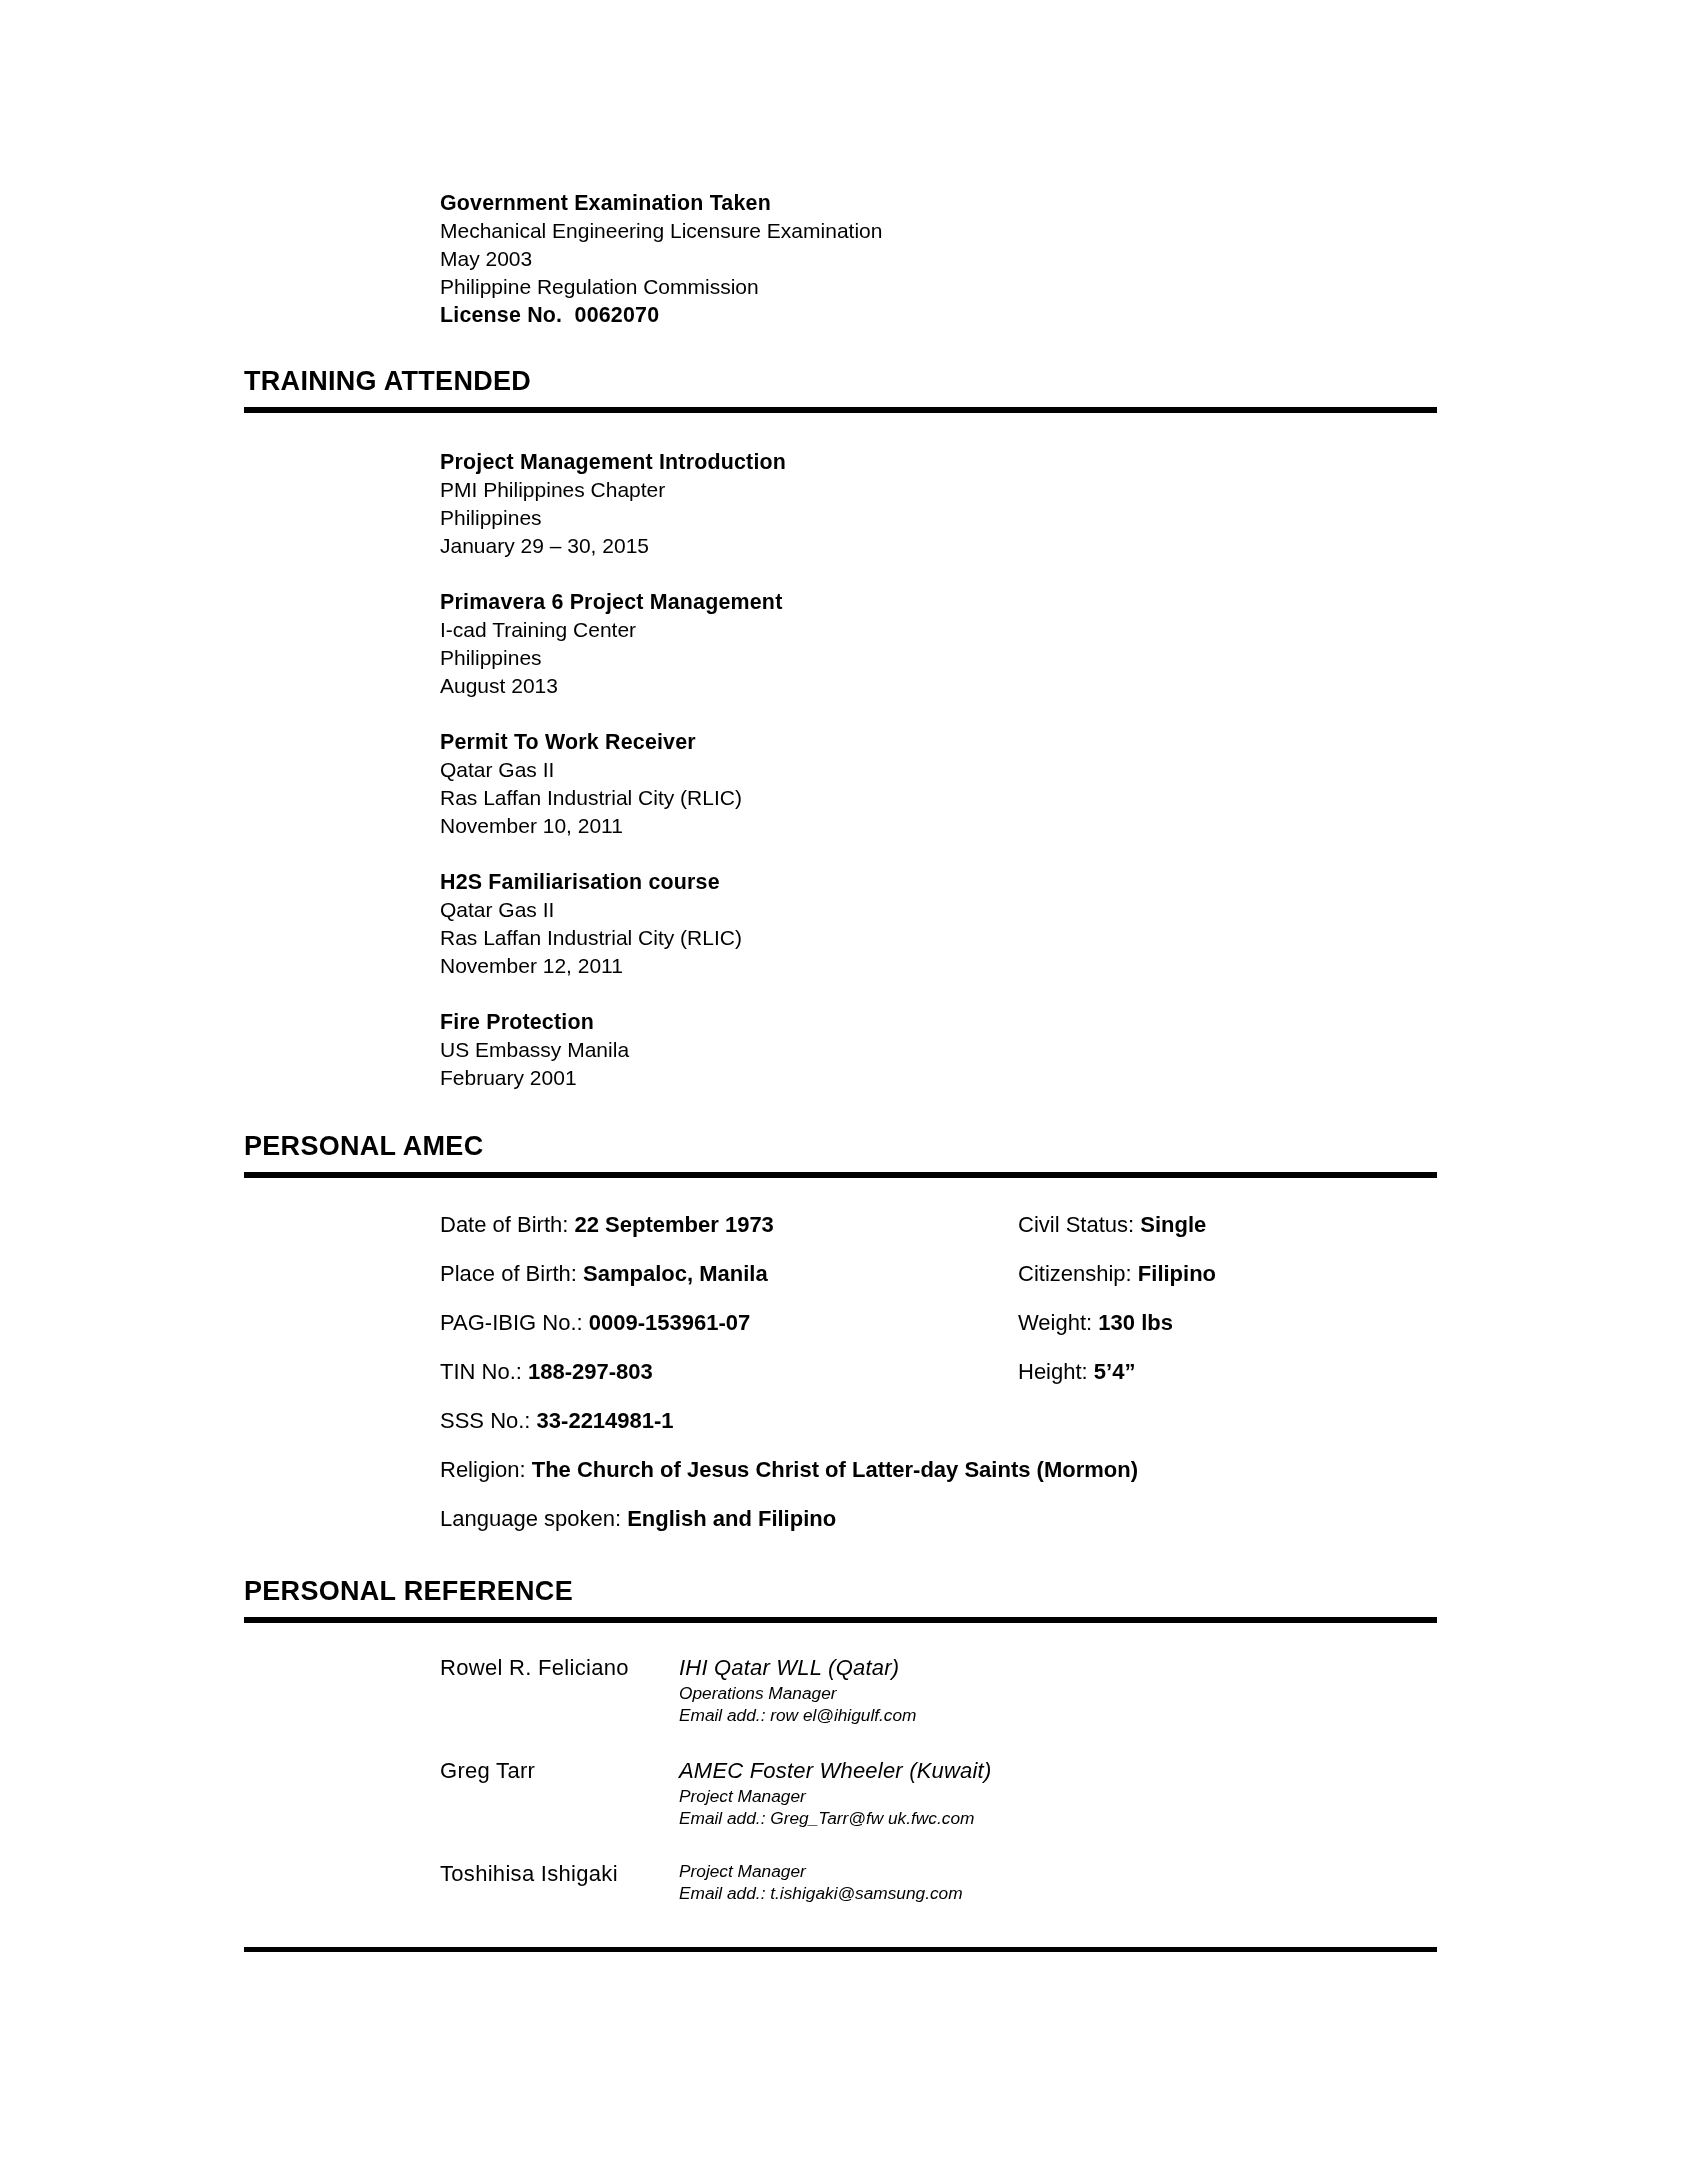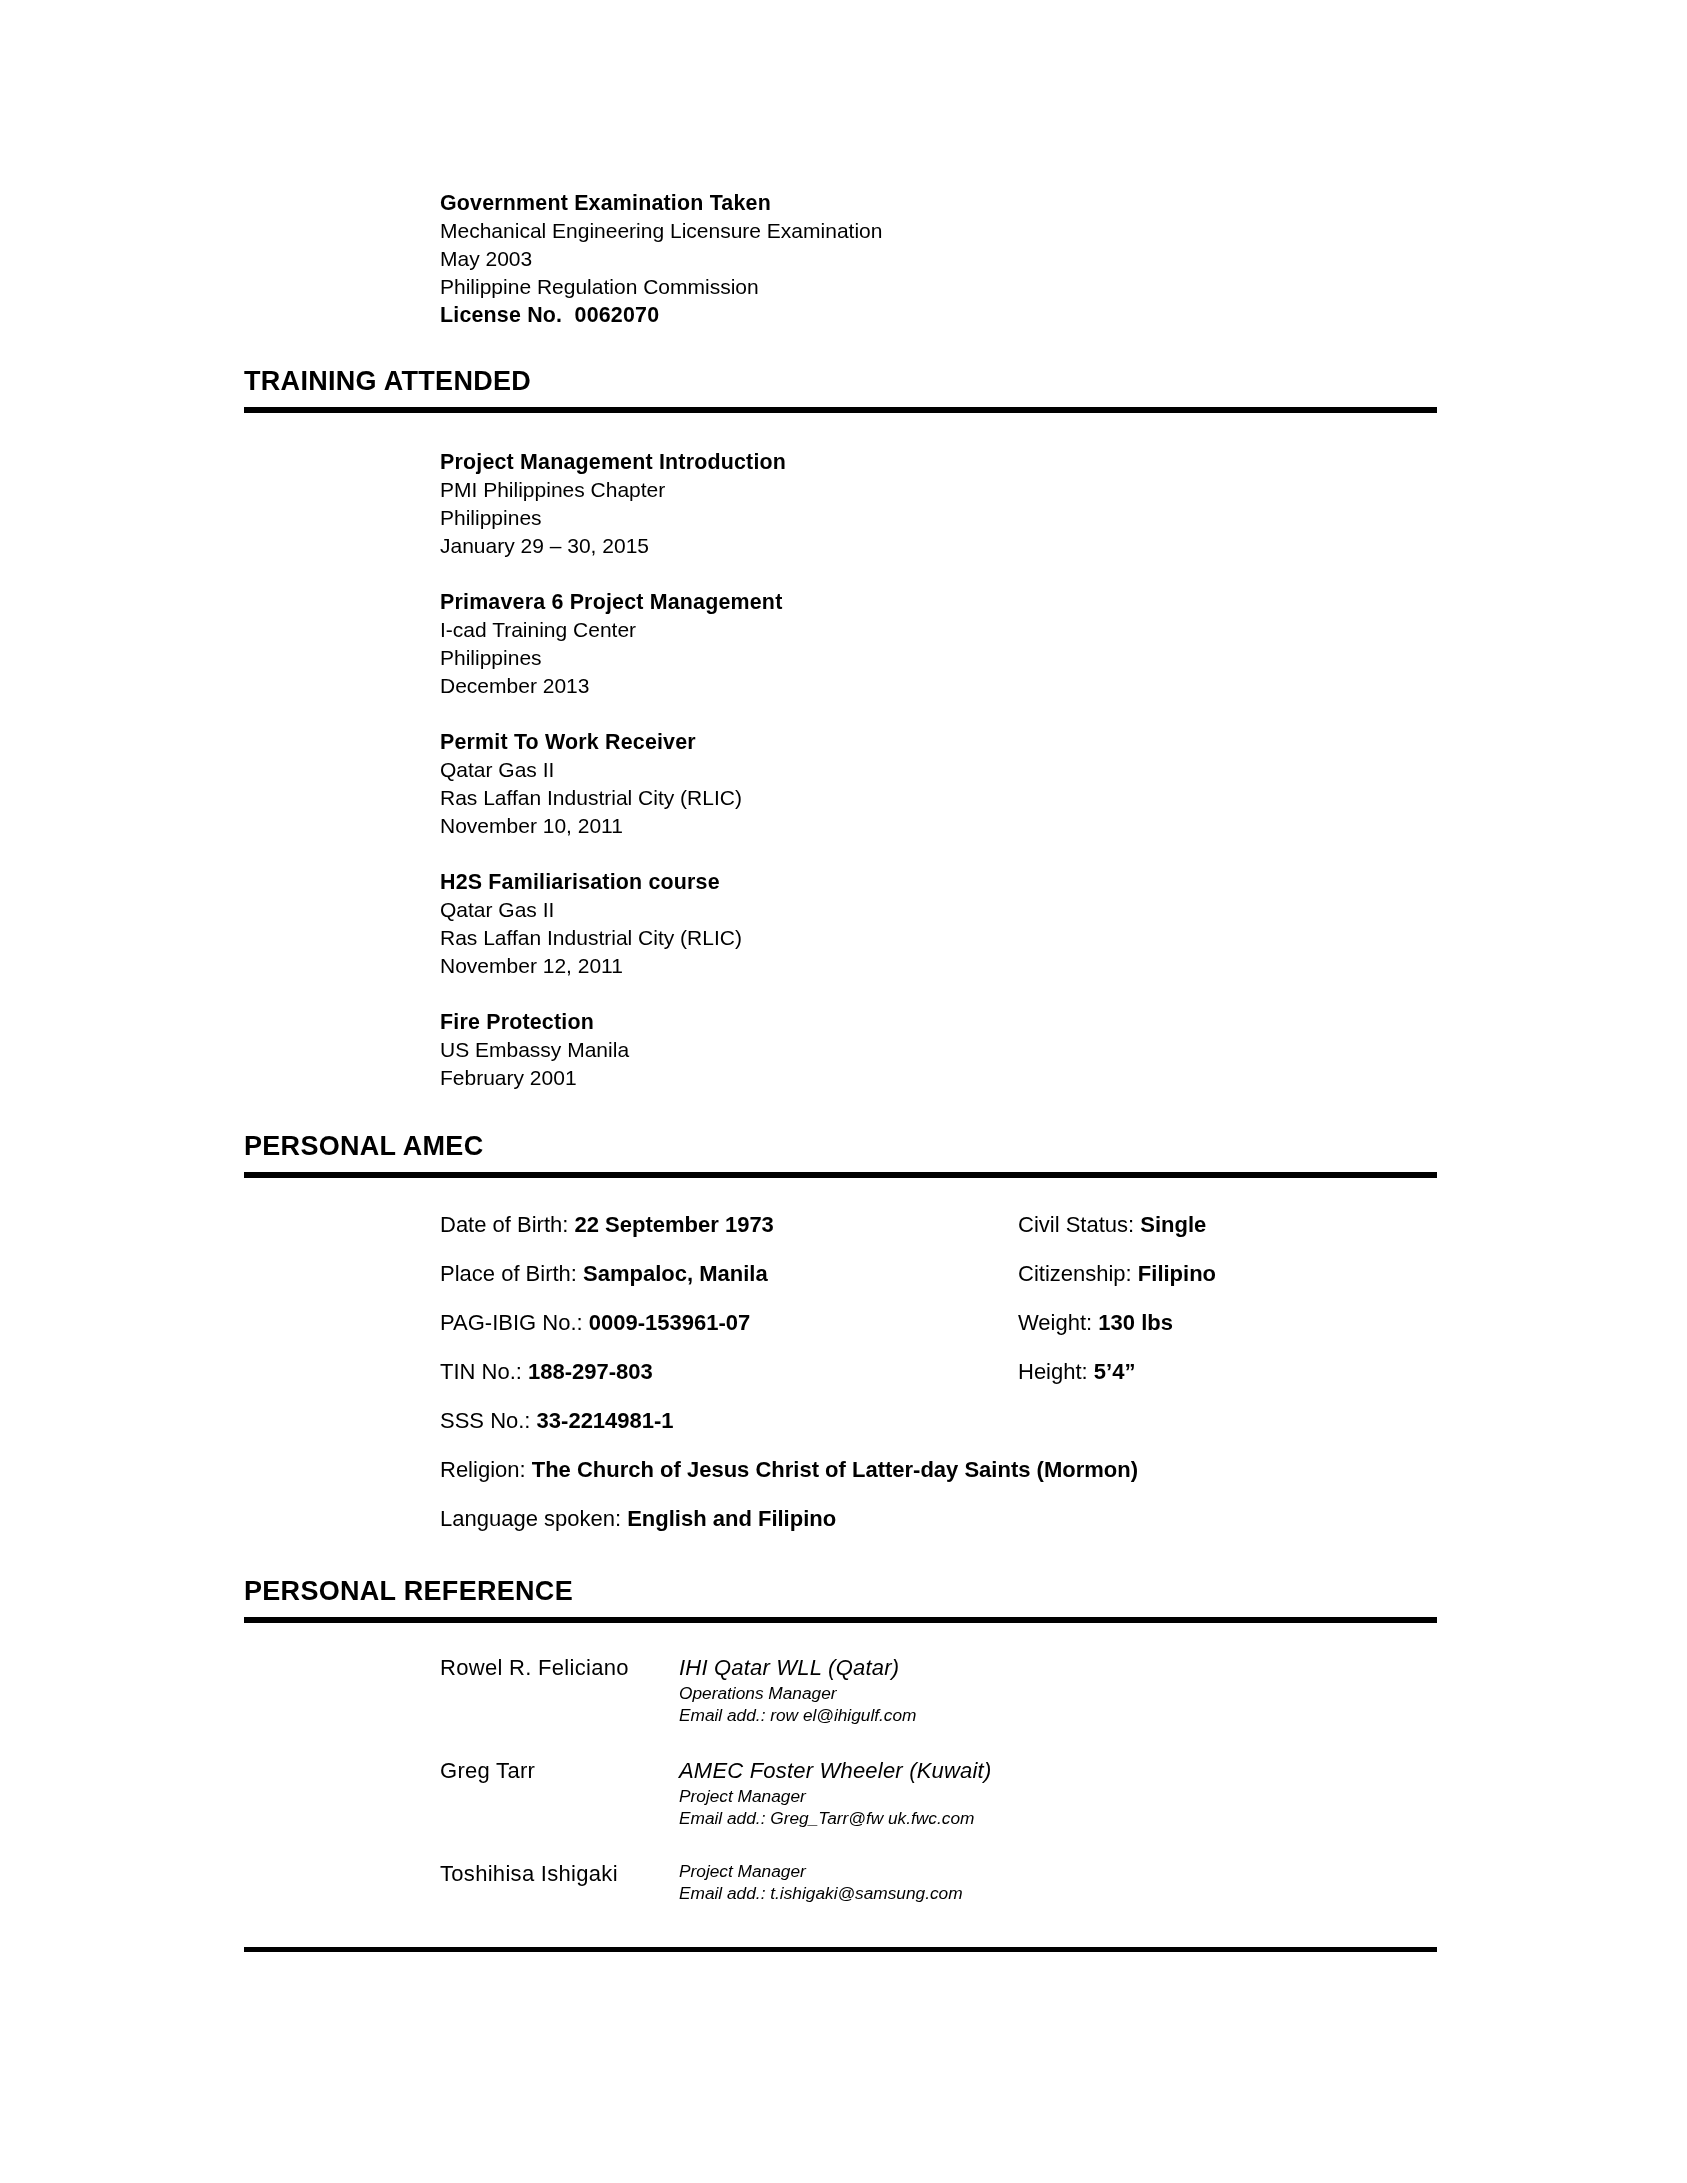--- a/index.html
+++ b/index.html
@@ -147,21 +147,21 @@
         <div class="line bold">Project Management Introduction</div>
         <div class="line">PMI Philippines Chapter</div>
         <div class="line">Philippines</div>
         <div class="line">January 29 – 30, 2015</div>
       </div>
 
       <div class="indent block">
         <div class="line bold">Primavera 6 Project Management</div>
         <div class="line">I-cad Training Center</div>
         <div class="line">Philippines</div>
-        <div class="line">December 2013</div>
+        <div class="line">August 2013</div>
       </div>
 
       <div class="indent block">
         <div class="line bold">Permit To Work Receiver</div>
         <div class="line">Qatar Gas II</div>
         <div class="line">Ras Laffan Industrial City (RLIC)</div>
         <div class="line">November 10, 2011</div>
       </div>
 
       <div class="indent block">

